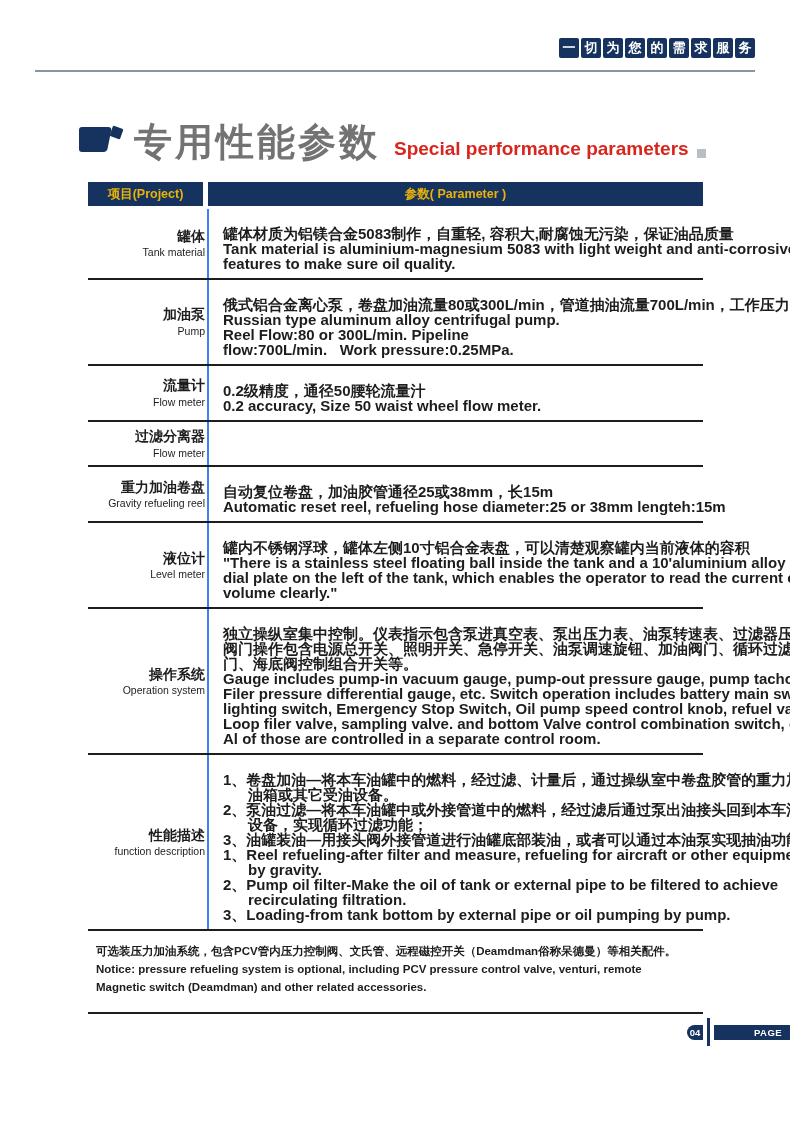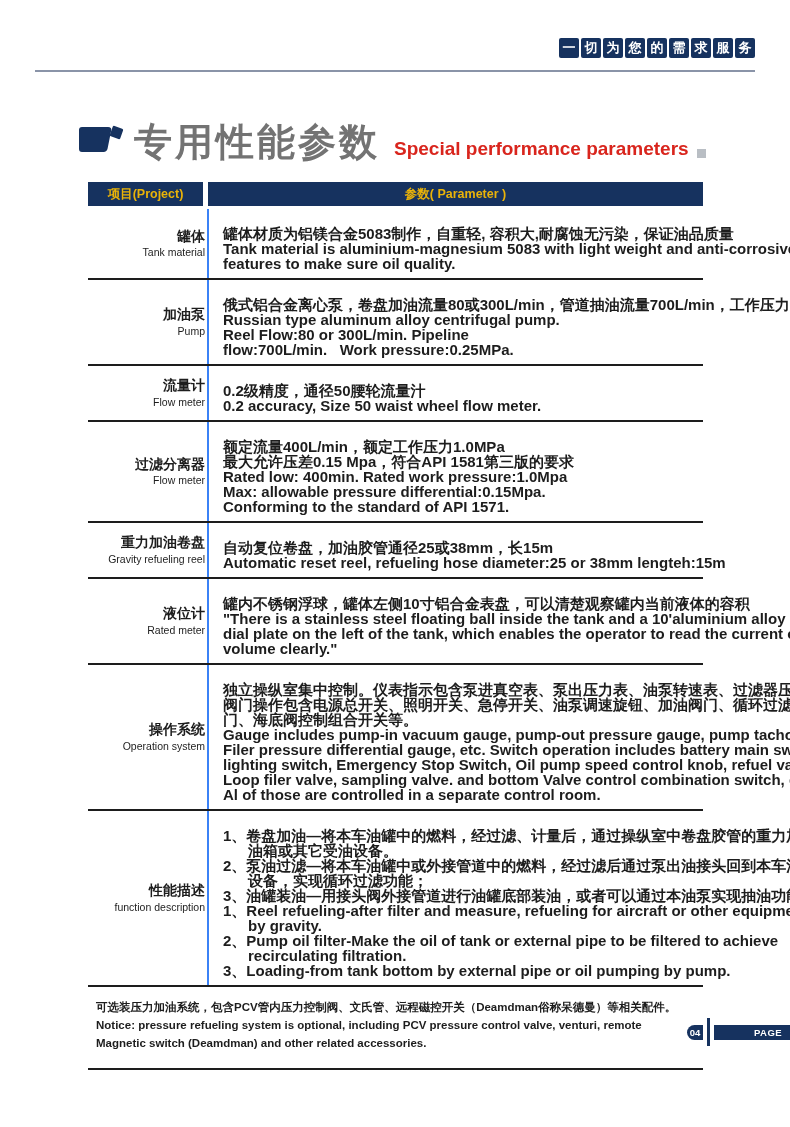--- a/index.html
+++ b/index.html
@@ -125,40 +125,35 @@
         </div>
         <div class="cell-right">0.2级精度，通径50腰轮流量汁
 0.2 accuracy, Size 50 waist wheel flow meter.</div>
       </div>
 
       <div class="row">
         <div class="cell-left">
           <span class="cn">过滤分离器</span>
           <span class="en">Flow meter</span>
         </div>
-        <div class="cell-right">额定流量400L/min，额定工作压力1.0MPa
-最大允许压差0.15 Mpa，符合API 1581第三版的要求
-Rated low: 400min. Rated work pressure:1.0Mpa
-Max: allowable pressure differential:0.15Mpa.
-Conforming to the standard of API 1571.</div>
       </div>
 
       <div class="row">
         <div class="cell-left">
           <span class="cn">重力加油卷盘</span>
           <span class="en">Gravity refueling reel</span>
         </div>
         <div class="cell-right">自动复位卷盘，加油胶管通径25或38mm，长15m
 Automatic reset reel, refueling hose diameter:25 or 38mm lengteh:15m</div>
       </div>
 
       <div class="row">
         <div class="cell-left">
           <span class="cn">液位计</span>
-          <span class="en">Rated meter</span>
+          <span class="en">Level meter</span>
         </div>
         <div class="cell-right">罐内不锈钢浮球，罐体左侧10寸铝合金表盘，可以清楚观察罐内当前液体的容积
 "There is a stainless steel floating ball inside the tank and a 10'aluminium alloy
 dial plate on the left of the tank, which enables the operator to read the current oil
 volume clearly."</div>
       </div>
 
       <div class="row">
         <div class="cell-left">
           <span class="cn">操作系统</span>

